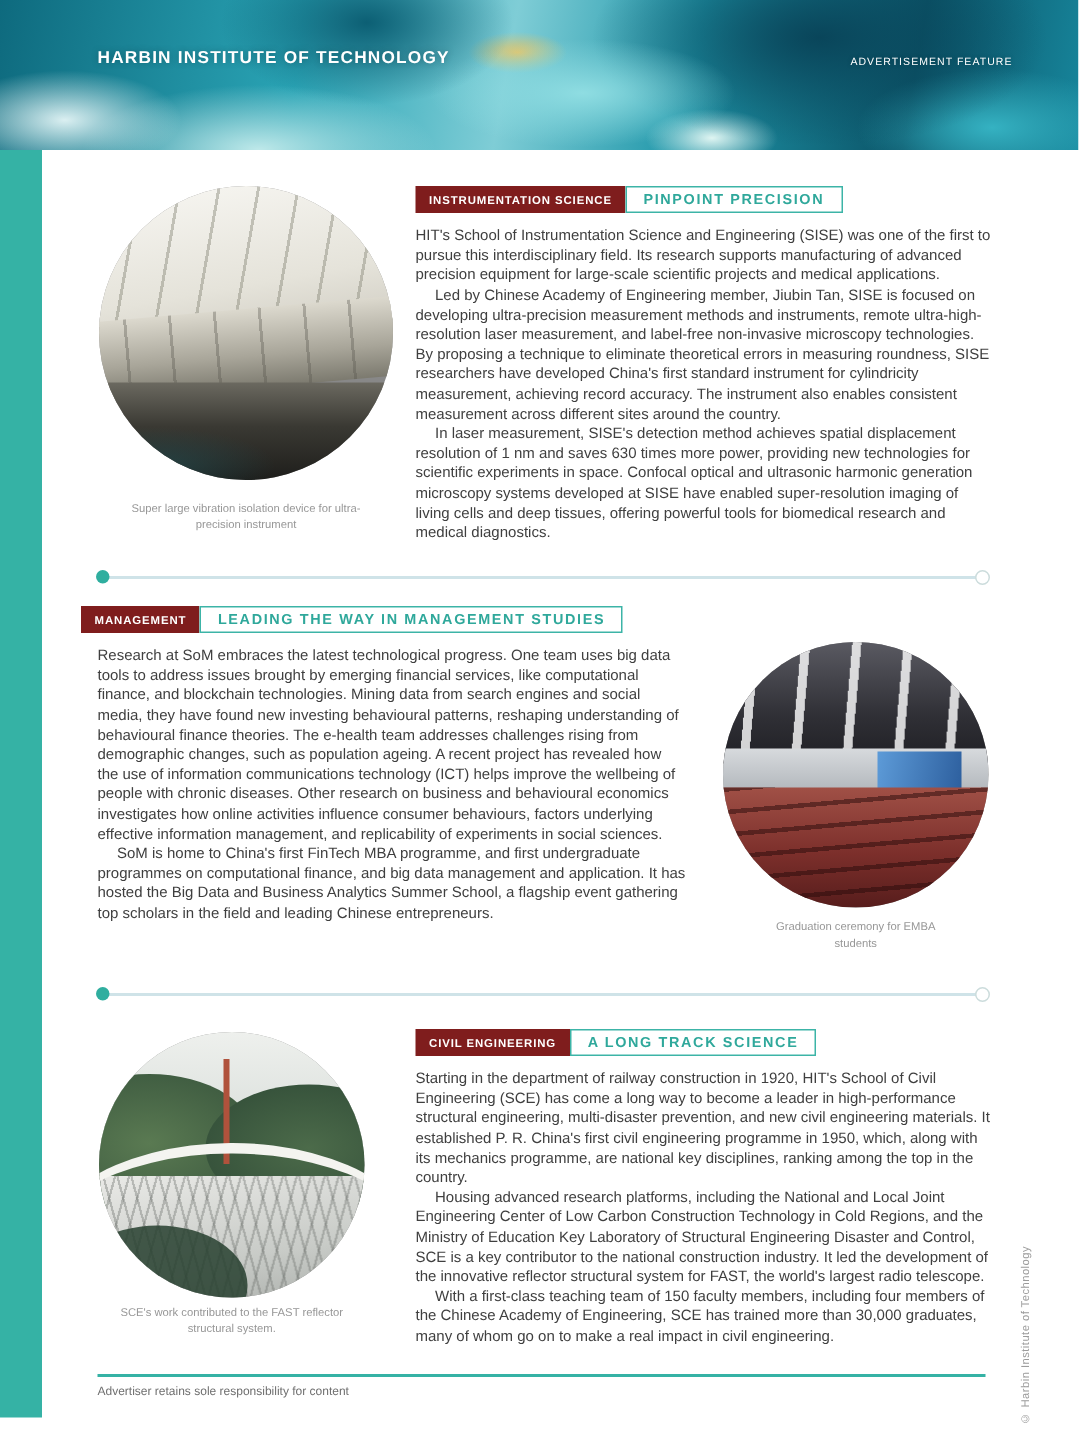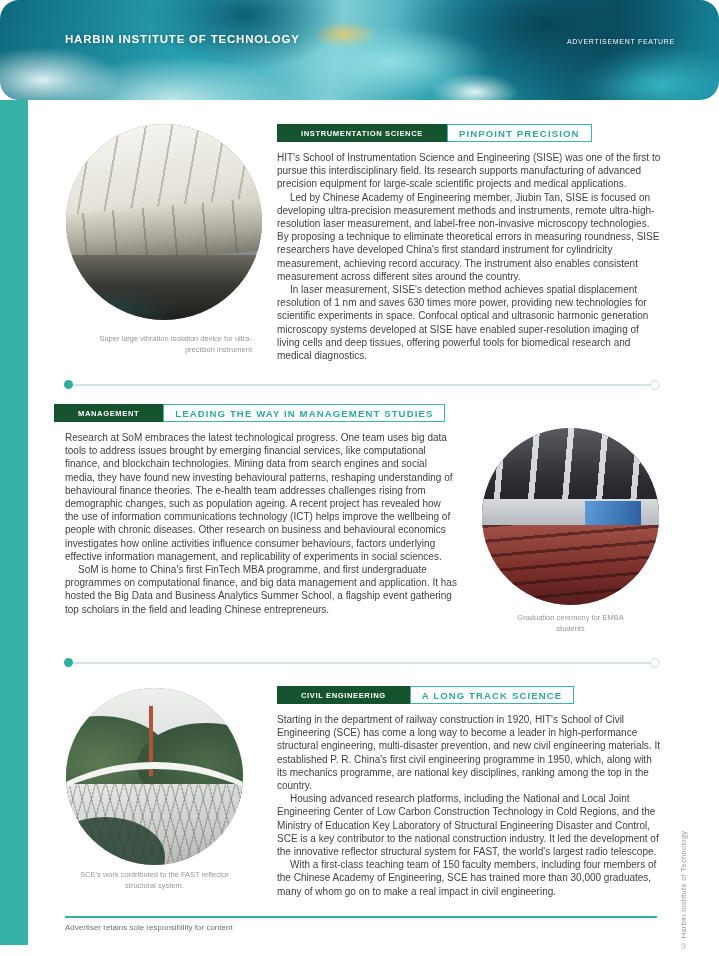--- a/index.html
+++ b/index.html
@@ -11,30 +11,30 @@
     background-color:#1d8fa3;
     background-image:
       radial-gradient(ellipse 130px 55px at 6% 80%, rgba(240,252,252,0.9) 0%, rgba(240,252,252,0) 60%),
       radial-gradient(ellipse 190px 70px at 24% 100%, #bfe9ea 0%, rgba(191,233,234,0) 62%),
       radial-gradient(ellipse 150px 85px at 34% 15%, #0c5f74 0%, rgba(12,95,116,0) 65%),
       radial-gradient(ellipse 170px 60px at 54% 62%, #8fdde2 0%, rgba(143,221,226,0) 60%),
       radial-gradient(ellipse 60px 25px at 48% 35%, #e3c56a 0%, rgba(227,197,106,0) 55%),
       radial-gradient(ellipse 230px 110px at 76% 25%, #09455a 0%, rgba(9,69,90,0) 66%),
       radial-gradient(ellipse 150px 65px at 92% 85%, #35b2c2 0%, rgba(53,178,194,0) 60%),
       radial-gradient(ellipse 80px 35px at 66% 92%, #dff5f2 0%, rgba(223,245,242,0) 55%),
-      linear-gradient(100deg,#0e6a7e 0%,#2aa4b5 28%,#7fcdd6 47%,#1f96a9 64%,#0b5468 84%,#17869c 100%); border-radius: 19px;}
+      linear-gradient(100deg,#0e6a7e 0%,#2aa4b5 28%,#7fcdd6 47%,#1f96a9 64%,#0b5468 84%,#17869c 100%);}
   .header-title{position:absolute;left:65px;top:33px;color:#ffffff;font-size:11.5px;font-weight:bold;letter-spacing:0.8px;text-shadow:0 0 4px rgba(0,40,50,0.35);}
   .header-tag{position:absolute;right:44px;top:38px;color:#ffffff;font-size:7px;letter-spacing:0.7px;text-shadow:0 0 3px rgba(0,40,50,0.4);}
 
   
   .left-band{position:absolute;left:0;top:100px;width:28px;height:845px;background:#35b2a5;}
 
   
   .badge-row{position:absolute;display:flex;align-items:stretch;height:18px;}
-  .badge{background:#14532d;color:#ffffff;font-weight:bold;font-size:7.6px;letter-spacing:0.6px;padding:0 24px;display:flex;align-items:center;white-space:nowrap;}
+  .badge{background:#7f1d1d;color:#ffffff;font-weight:bold;font-size:7.6px;letter-spacing:0.6px;padding:0 9px;display:flex;align-items:center;white-space:nowrap;}
   .title-box{border:1px solid #3cb4a7;color:#2fa89b;font-weight:bold;font-size:9.6px;letter-spacing:1.1px;padding:0 11px;display:flex;align-items:center;background:#ffffff;white-space:nowrap;}
 
   
   .bodycol{position:absolute;}
   .bodycol p{margin:0;font-size:10px;line-height:13.2px;color:#3f3f3f;}
   .bodycol p + p{text-indent:13px;}
 
   
   .photo{position:absolute;border-radius:50%;overflow:hidden;background:#888;}
   .photo > div{position:absolute;}
@@ -97,21 +97,21 @@
   </div>
 
   <div class="left-band"></div>
 
   <div class="photo" style="left:66px;top:124px;width:196px;height:196px;">
     <div class="p1-ceiling"></div>
     <div class="p1-machine"></div>
     <div class="p1-floor"></div>
   </div>
   <div class="caption" style="left:66px;top:334px;width:196px;">
-    <span style="max-width:176px;text-align:right;">Super large vibration isolation device for ultra-precision instrument</span>
+    <span style="max-width:176px;">Super large vibration isolation device for ultra-precision instrument</span>
   </div>
 
   <div class="badge-row" style="left:277px;top:124px;">
     <div class="badge">INSTRUMENTATION SCIENCE</div>
     <div class="title-box">PINPOINT PRECISION</div>
   </div>
   <div class="bodycol" style="left:277px;top:151px;width:384px;">
     <p>HIT's School of Instrumentation Science and Engineering (SISE) was one of the first to pursue this interdisciplinary field. Its research supports manufacturing of advanced precision equipment for large-scale scientific projects and medical applications.</p>
     <p>Led by Chinese Academy of Engineering member, Jiubin Tan, SISE is focused on developing ultra-precision measurement methods and instruments, remote ultra-high-resolution laser measurement, and label-free non-invasive microscopy technologies. By proposing a technique to eliminate theoretical errors in measuring roundness, SISE researchers have developed China's first standard instrument for cylindricity measurement, achieving record accuracy. The instrument also enables consistent measurement across different sites around the country.</p>
     <p>In laser measurement, SISE's detection method achieves spatial displacement resolution of 1 nm and saves 630 times more power, providing new technologies for scientific experiments in space. Confocal optical and ultrasonic harmonic generation microscopy systems developed at SISE have enabled super-resolution imaging of living cells and deep tissues, offering powerful tools for biomedical research and medical diagnostics.</p>

